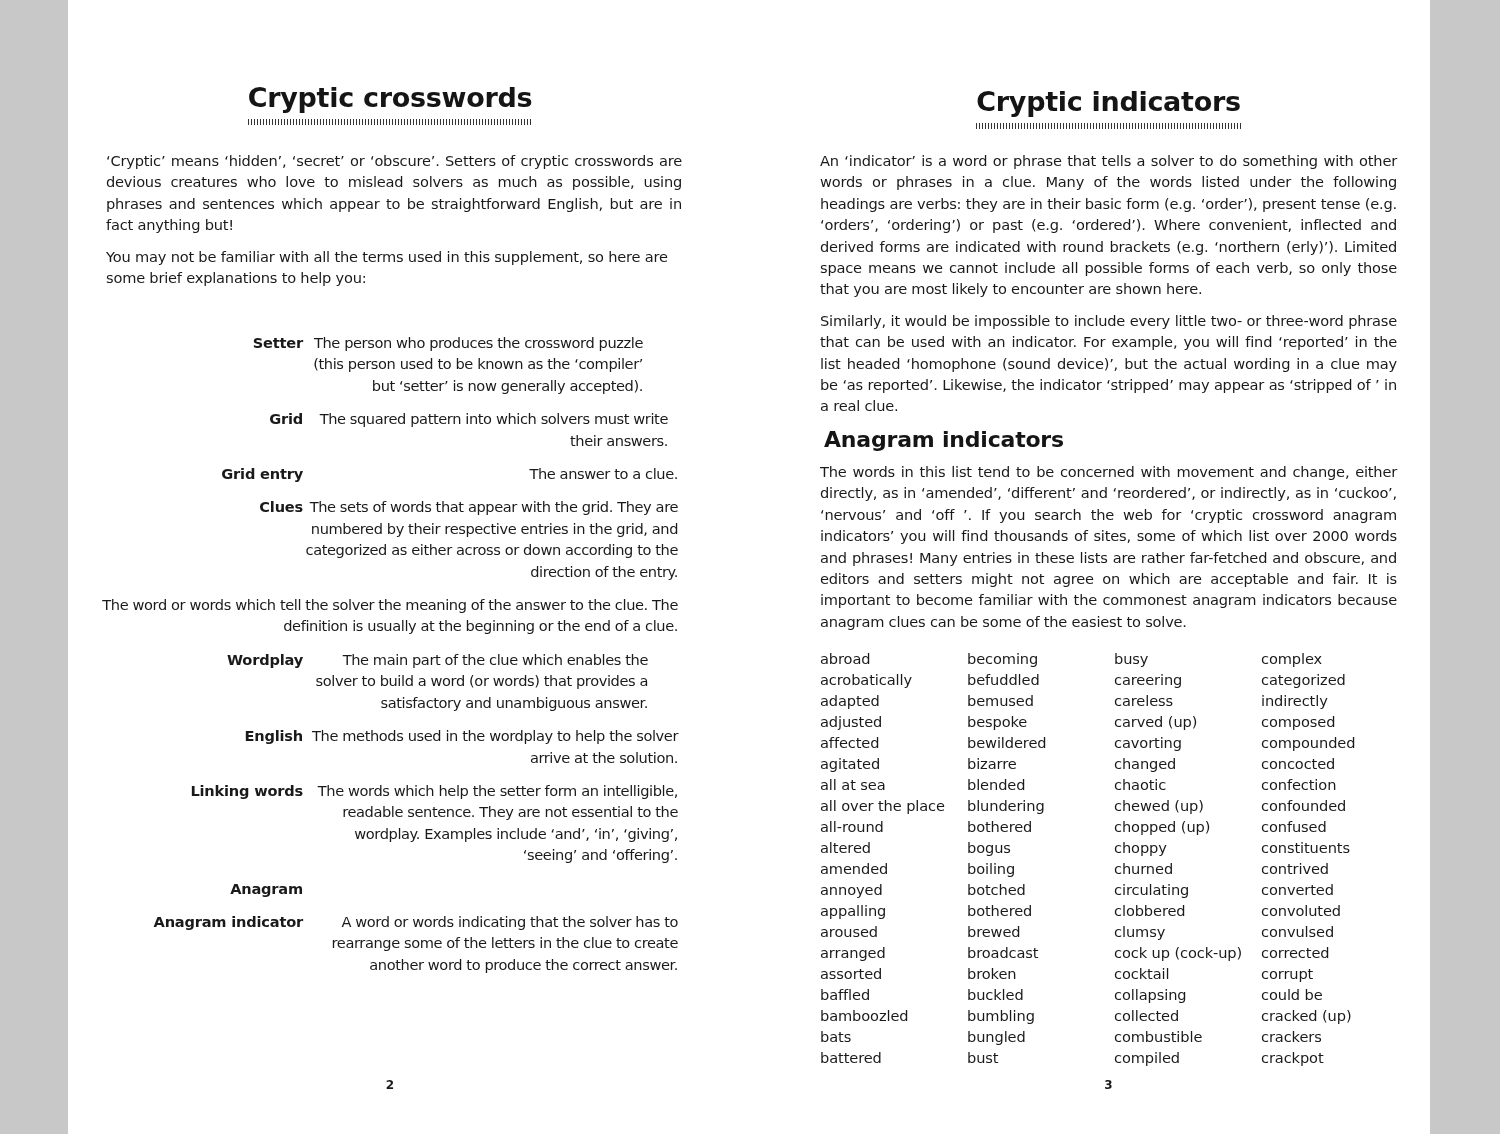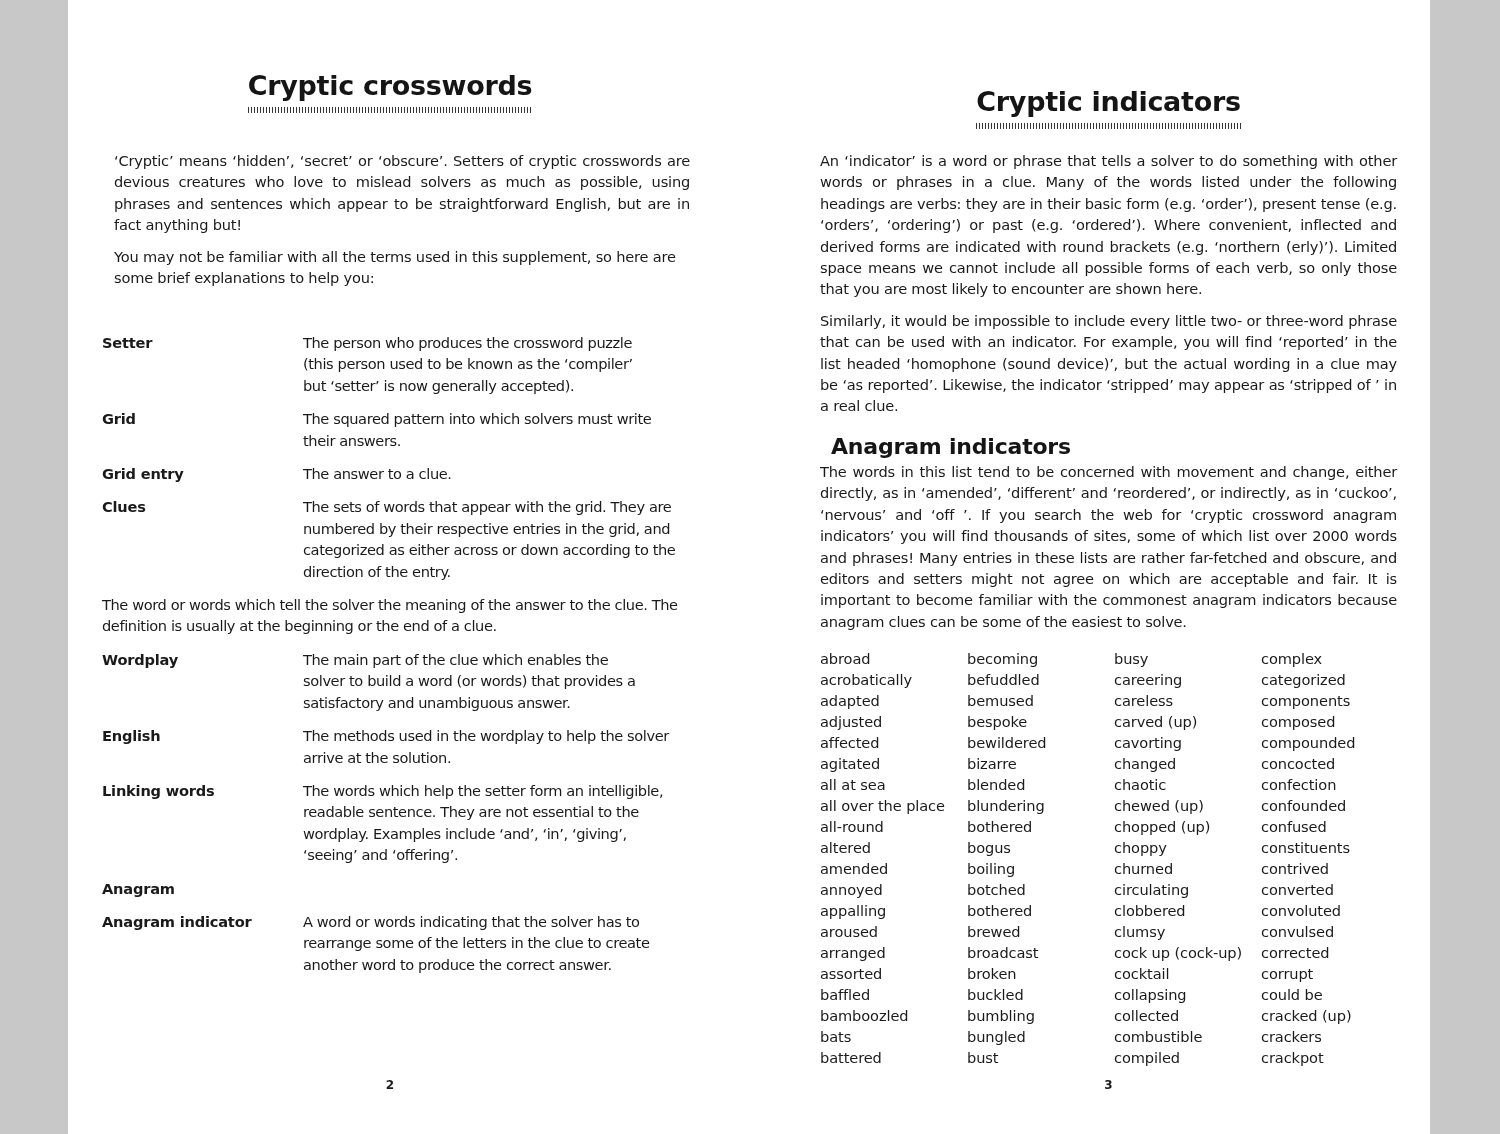--- a/index.html
+++ b/index.html
@@ -49,26 +49,26 @@
       background: repeating-linear-gradient(90deg, #333 0px, #333 1px, transparent 1px, transparent 3px);
     }
 
     .body-text {
       font-size: 14.6px;
       line-height: 21.4px;
       text-align: justify;
       margin: 0 0 10px 0;
       letter-spacing: -0.2px;
     }
-    .intro-left { position: absolute; top: 150px; left: 12px; width: 576px; }
+    .intro-left { position: absolute; top: 150px; left: 4px; width: 576px; }
     .intro-right { position: absolute; top: 150px; left: 0; width: 577px; }
 
     .glossary {
       position: absolute;
-      top: 332px; left: 0; width: 576px;
+      top: 332px; left: 0; width: 576px; text-align: right;
     }
     .gl-row {
       display: flex;
       margin-bottom: 12px;
     }
     .gl-term {
       width: 201px;
       flex: none;
       font-weight: bold;
       font-size: 14.6px;
@@ -116,21 +116,21 @@
       font-weight: bold;
     }
   </style>
 </head>
 <body>
 
 <div class="spread">
 
   <div class="page page-left">
     <div class="title-wrap">
-      <h1 class="title" style="margin:0">Cryptic crosswords</h1>
+      <h1 class="title" style="margin:12px">Cryptic crosswords</h1>
     </div>
 
     <div class="intro-left">
       <p class="body-text">‘Cryptic’ means ‘hidden’, ‘secret’ or ‘obscure’. Setters of cryptic crosswords are devious creatures who love to mislead solvers as much as possible, using phrases and sentences which appear to be straightforward English, but are in fact anything but!</p>
       <p class="body-text" style="text-align:left">You may not be familiar with all the terms used in this supplement, so here are some brief explanations to help you:</p>
     </div>
 
     <div class="glossary">
       <div class="gl-row">
         <div class="gl-term">Setter</div>
@@ -178,21 +178,21 @@
   <div class="page page-right">
     <div class="title-wrap">
       <h1 class="title" style="margin:16px">Cryptic indicators</h1>
     </div>
 
     <div class="intro-right">
       <p class="body-text">An ‘indicator’ is a word or phrase that tells a solver to do something with other words or phrases in a clue. Many of the words listed under the following headings are verbs: they are in their basic form (e.g. ‘order’), present tense (e.g. ‘orders’, ‘ordering’) or past (e.g. ‘ordered’). Where convenient, inflected and derived forms are indicated with round brackets (e.g. ‘northern (erly)’). Limited space means we cannot include all possible forms of each verb, so only those that you are most likely to encounter are shown here.</p>
       <p class="body-text">Similarly, it would be impossible to include every little two- or three-word phrase that can be used with an indicator. For example, you will find ‘reported’ in the list headed ‘homophone (sound device)’, but the actual wording in a clue may be ‘as reported’. Likewise, the indicator ‘stripped’ may appear as ‘stripped of ’ in a real clue.</p>
     </div>
 
-    <h2 class="subhead" style="margin:11px">Anagram indicators</h2>
+    <h2 class="subhead" style="margin:4px">Anagram indicators</h2>
 
     <div class="anagram-intro">
       <p class="body-text">The words in this list tend to be concerned with movement and change, either directly, as in ‘amended’, ‘different’ and ‘reordered’, or indirectly, as in ‘cuckoo’, ‘nervous’ and ‘off ’. If you search the web for ‘cryptic crossword anagram indicators’ you will find thousands of sites, some of which list over 2000 words and phrases! Many entries in these lists are rather far-fetched and obscure, and editors and setters might not agree on which are acceptable and fair. It is important to become familiar with the commonest anagram indicators because anagram clues can be some of the easiest to solve.</p>
     </div>
 
     <div class="word-grid" id="word-grid">
         <div class="word">abroad</div>
         <div class="word">acrobatically</div>
         <div class="word">adapted</div>
         <div class="word">adjusted</div>
@@ -247,21 +247,21 @@
         <div class="word">clobbered</div>
         <div class="word">clumsy</div>
         <div class="word">cock up (cock-up)</div>
         <div class="word">cocktail</div>
         <div class="word">collapsing</div>
         <div class="word">collected</div>
         <div class="word">combustible</div>
         <div class="word">compiled</div>
         <div class="word">complex</div>
         <div class="word">categorized</div>
-        <div class="word">components</div>
+        <div class="word">indirectly</div>
         <div class="word">composed</div>
         <div class="word">compounded</div>
         <div class="word">concocted</div>
         <div class="word">confection</div>
         <div class="word">confounded</div>
         <div class="word">confused</div>
         <div class="word">constituents</div>
         <div class="word">contrived</div>
         <div class="word">converted</div>
         <div class="word">convoluted</div>

